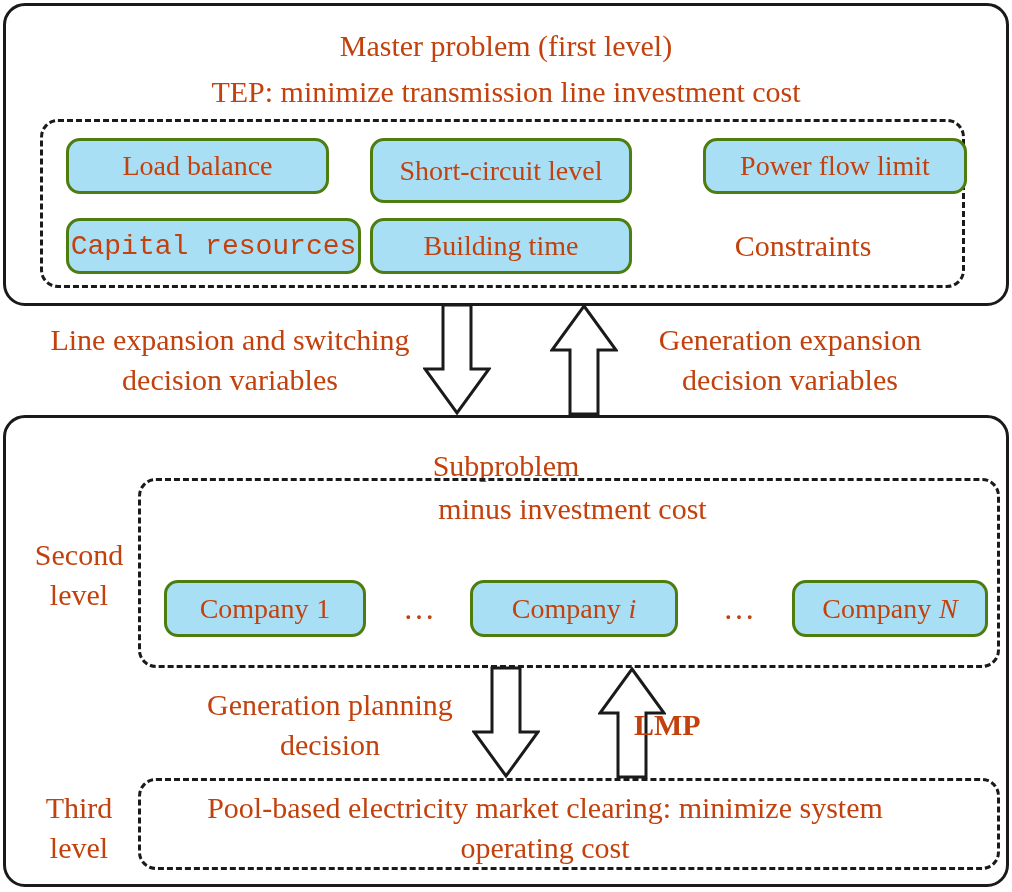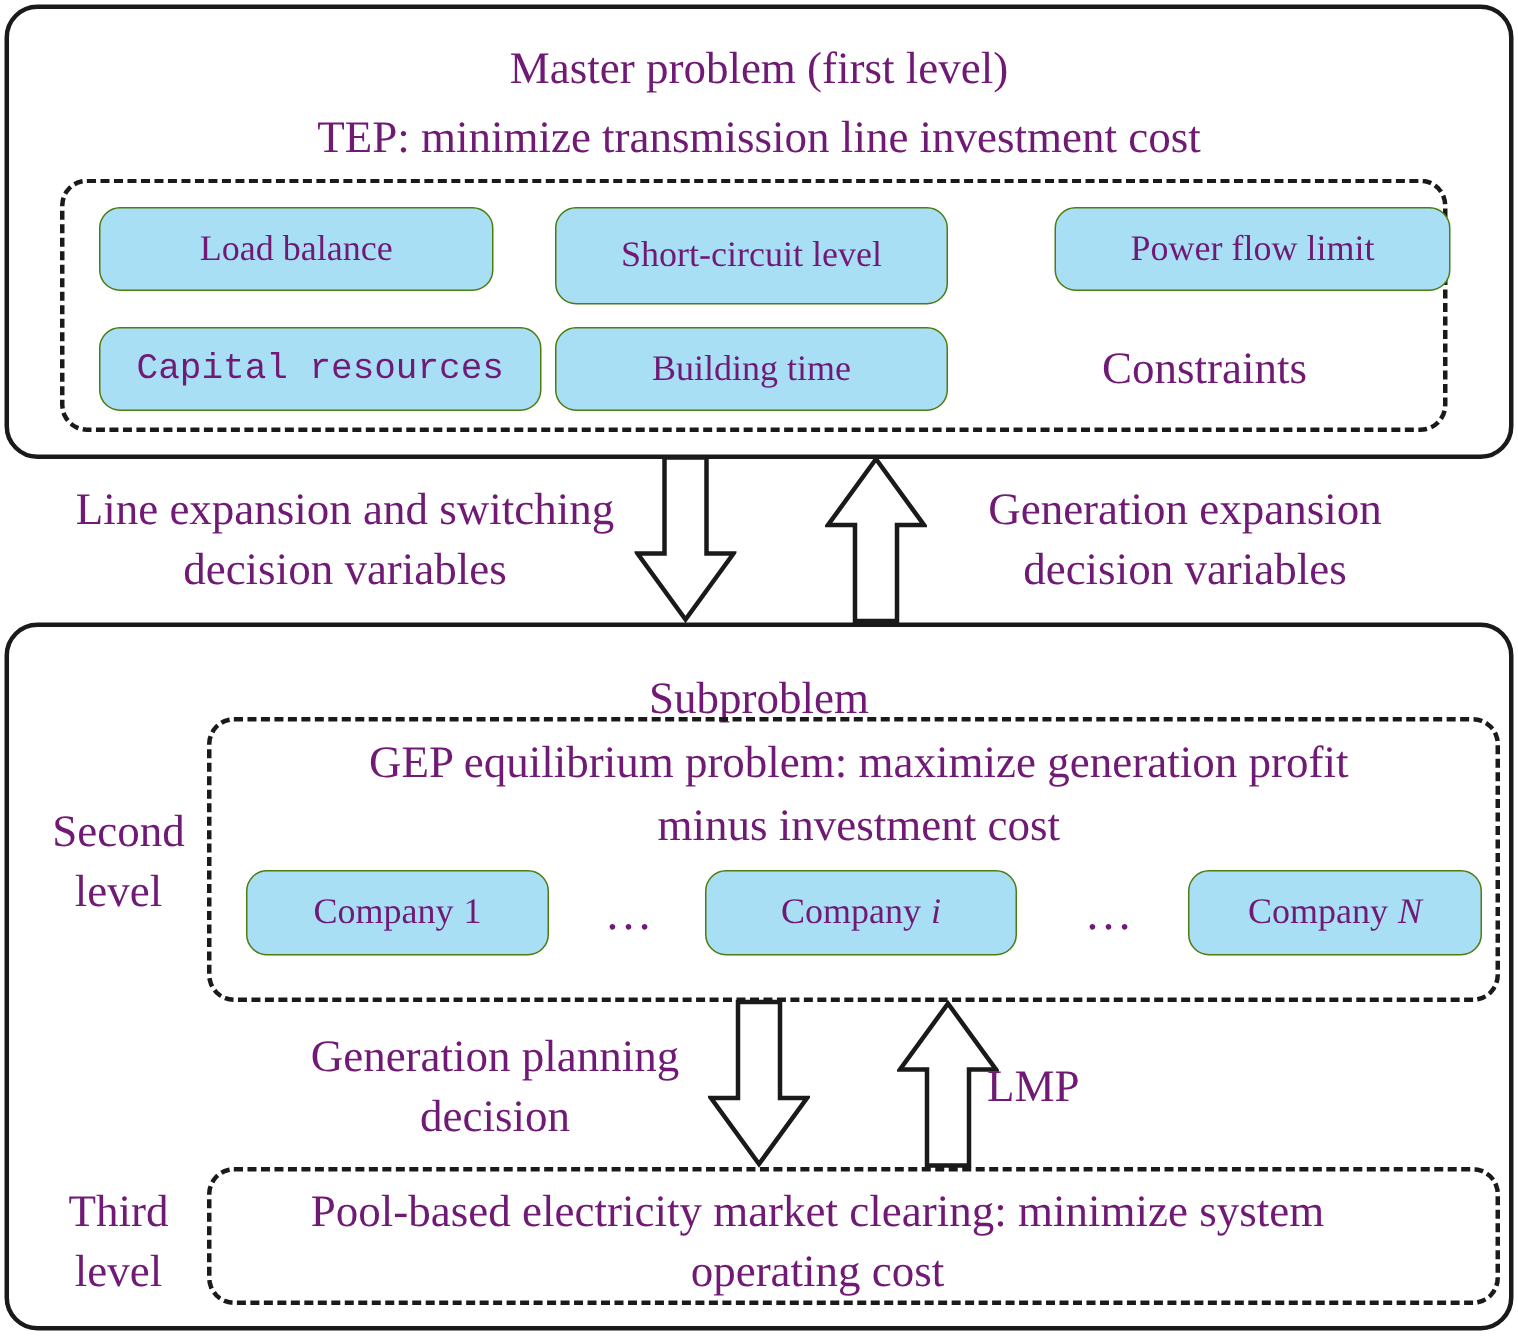--- a/index.html
+++ b/index.html
@@ -1,27 +1,27 @@
 <!DOCTYPE html>
 <html><head>
 <meta charset="utf-8">
 <style>
   html,body { margin:0; padding:0; background:#ffffff; }
   .canvas {
     position:relative; width:1012px; height:892px; background:#ffffff;
-    font-family:"Liberation Serif","DejaVu Serif",serif; color:#701a75;
+    font-family:"Liberation Serif","DejaVu Serif",serif; color:#c2410c;
     overflow:hidden;
   }
   .abs { position:absolute; box-sizing:border-box; }
   .solid-box { border:3px solid #1a1a1a; border-radius:22px; background:#ffffff; }
   .dashed-box { border:3px dashed #1a1a1a; border-radius:18px; }
   .pill {
-    background:#A9DFF5; border:1px solid #4d7c0f; border-radius:14px;
+    background:#A9DFF5; border:3px solid #4d7c0f; border-radius:14px;
     display:flex; align-items:center; justify-content:center;
-    font-size:24px; white-space:nowrap;
+    font-size:28px; white-space:nowrap;
   }
   .txt { font-size:30px; line-height:40px; text-align:center; }
   .txt .line { display:block; }
   .it { font-style:italic; }
   .company .var { margin-left:0.28em; }
   .ellipsis { display:flex; align-items:center; justify-content:center;
               font-size:32px; letter-spacing:2px; }
   svg { display:block; }
 </style>
 </head>
@@ -73,21 +73,20 @@
     <div class="abs txt" style="left:0; top:18px; width:1000px;margin-top:10px;">Subproblem</div>
   </div>
 
   <div class="abs txt" style="left:18px; top:535px; width:122px;">
     <span class="line">Second</span>
     <span class="line">level</span>
   </div>
 
   <div class="abs dashed-box" style="left:138px; top:478px; width:862px; height:190px;"></div>
   <div class="abs txt" style="left:150px; top:488px; width:845px; line-height:42px;">
-    <span class="line">GEP equilibrium problem: maximize generation profit</span>
     <span class="line">minus investment cost</span>
   </div>
 
   <div class="abs pill company" style="left:164px; top:580px; width:202px; height:57px;">
     <span>Company</span>
     <span class="var">1</span>
   </div>
   <div class="abs ellipsis" style="left:390px; top:580px; width:60px; height:57px;">…</div>
   <div class="abs pill company" style="left:470px; top:580px; width:208px; height:57px;">
     <span>Company</span>
@@ -104,21 +103,21 @@
     <span class="line">decision</span>
   </div>
 
   <svg class="abs" style="left:472px; top:666px;" width="68" height="113" viewBox="0 0 68 113">
     <path d="M20 2 H48 V66 H66 L34 110 L2 66 H20 Z" fill="#ffffff" stroke="#1a1a1a" stroke-width="3"></path>
   </svg>
   <svg class="abs" style="left:598px; top:666px;" width="68" height="113" viewBox="0 0 68 113">
     <path d="M34 3 L66 47 H48 V111 H20 V47 H2 Z" fill="#ffffff" stroke="#1a1a1a" stroke-width="3"></path>
   </svg>
 
-  <div class="abs txt" style="left:658px; top:705px; width:100px; text-align:left;">LMP</div>
+  <div class="abs txt" style="left:634px; top:705px; width:100px; text-align:left;font-weight:bold;">LMP</div>
 
   <div class="abs txt" style="left:18px; top:788px; width:122px;">
     <span class="line">Third</span>
     <span class="line">level</span>
   </div>
 
   <div class="abs dashed-box" style="left:138px; top:778px; width:862px; height:92px;"></div>
   <div class="abs txt" style="left:145px; top:788px; width:800px;">
     <span class="line">Pool-based electricity market clearing: minimize system</span>
     <span class="line">operating cost</span>

